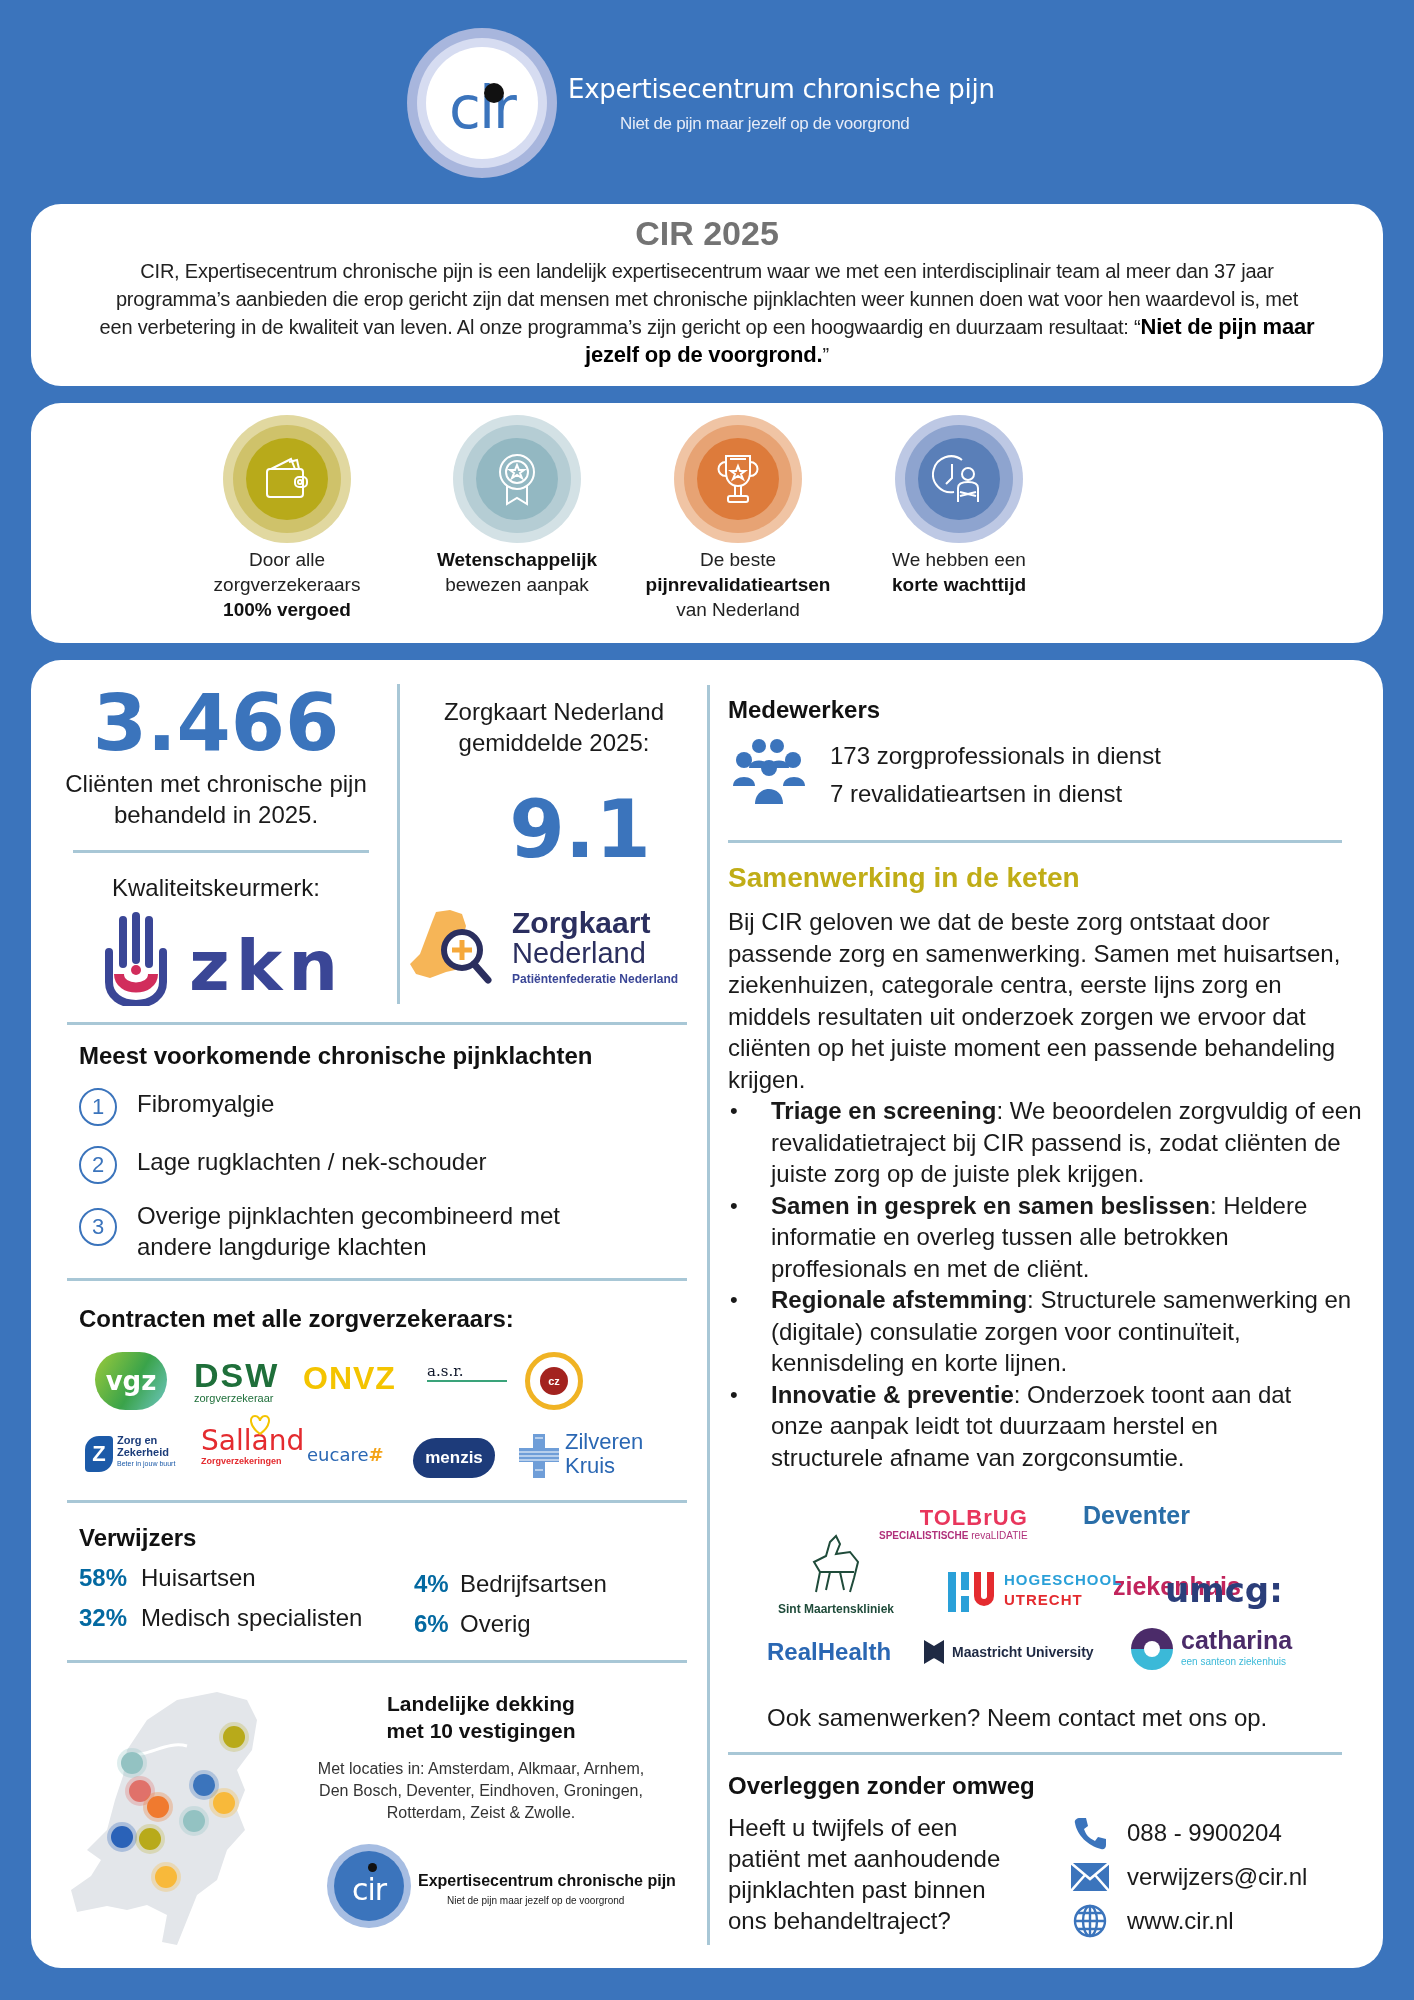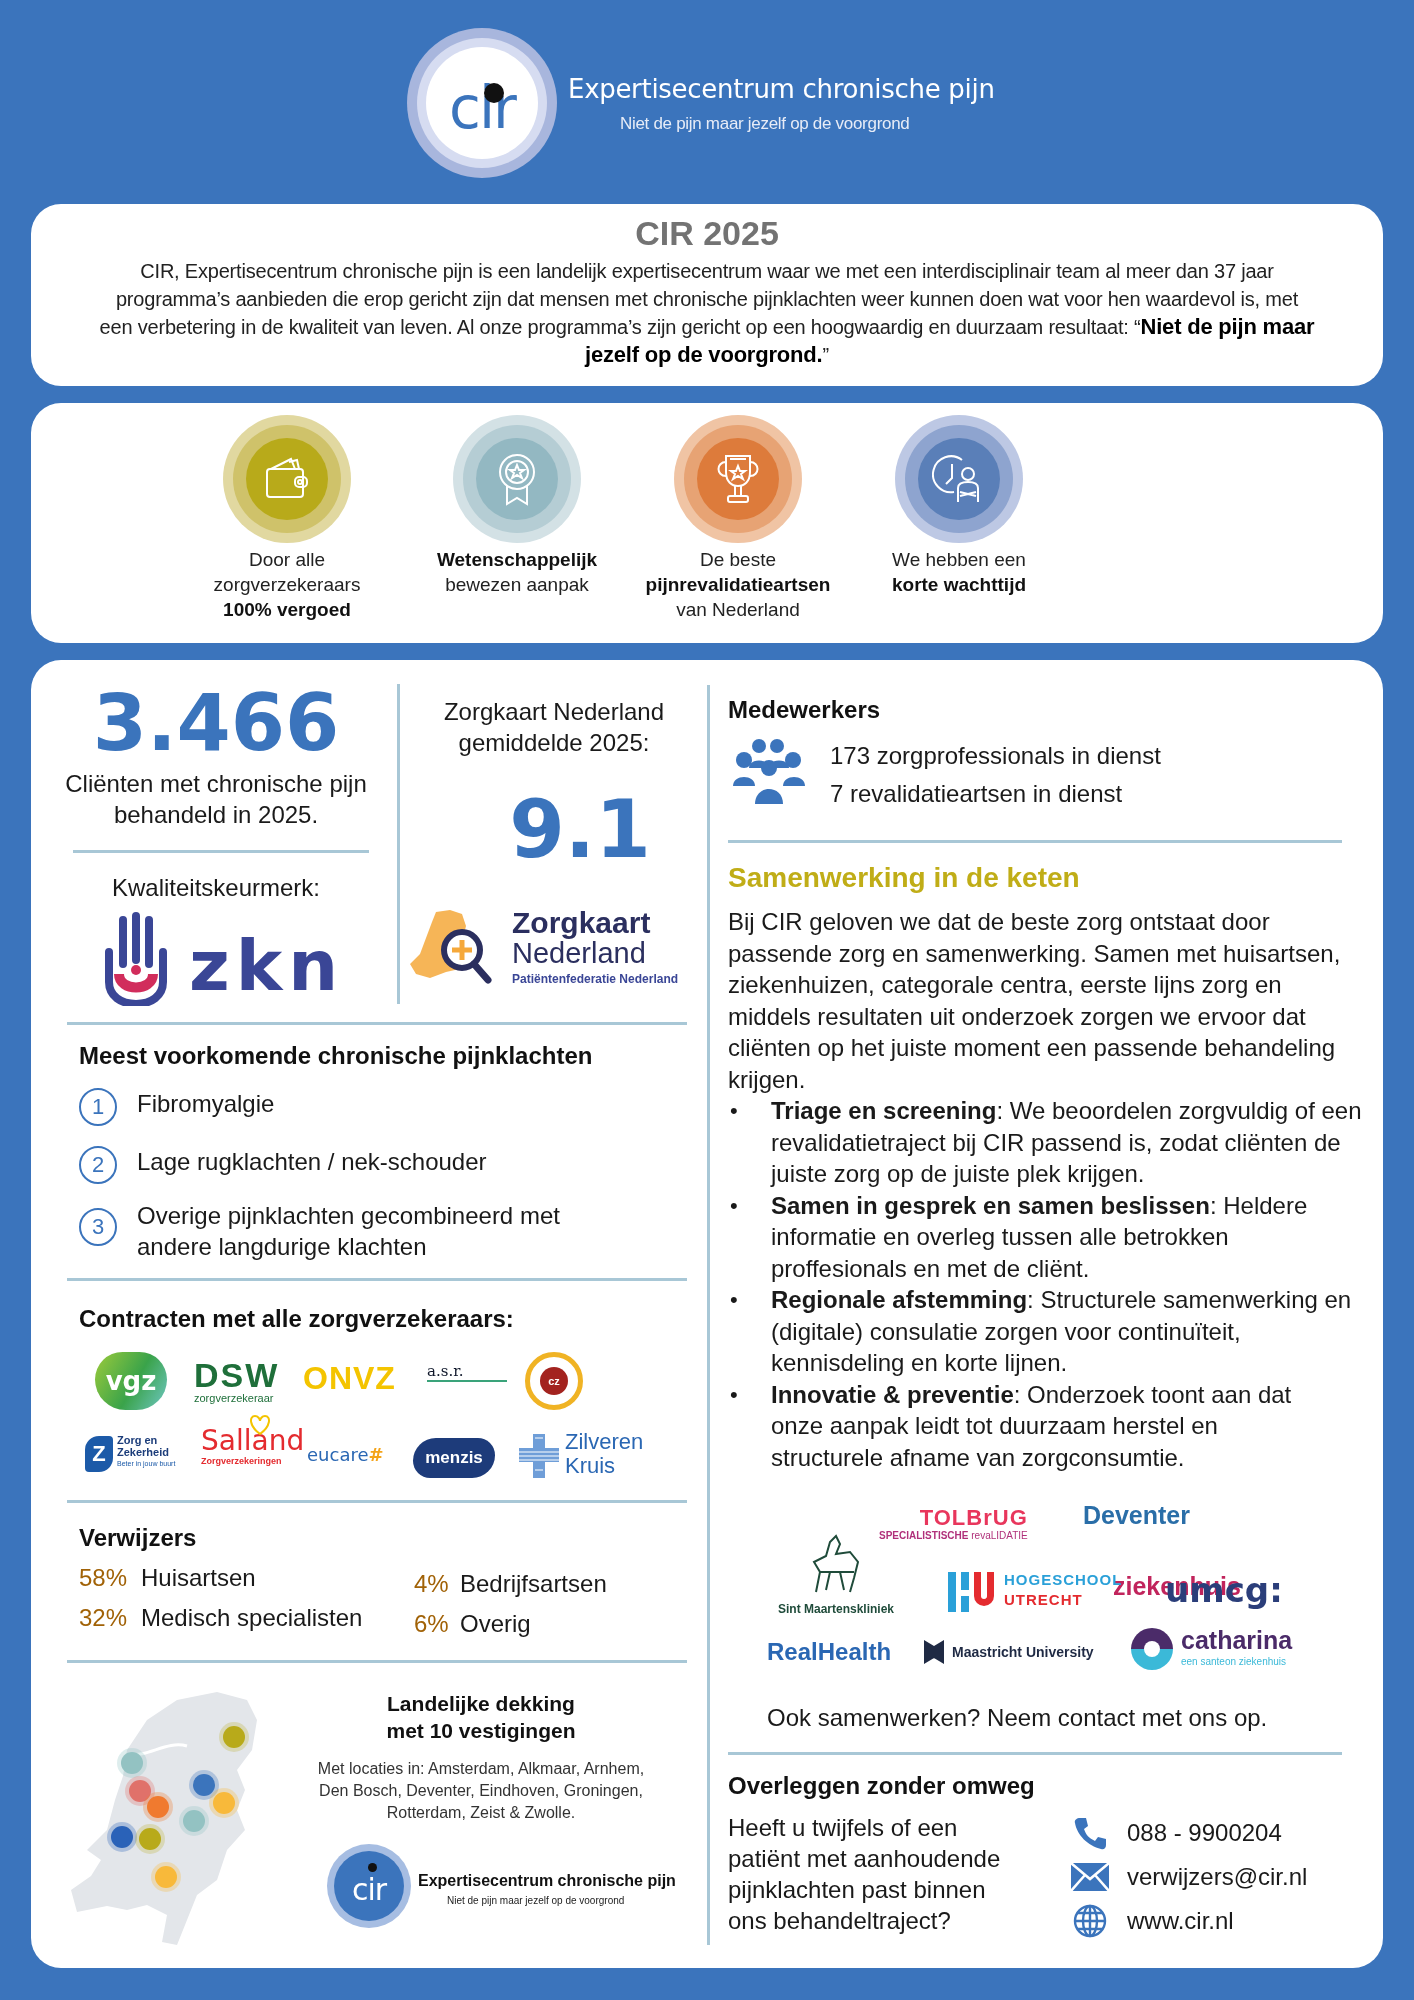--- a/index.html
+++ b/index.html
@@ -93,21 +93,21 @@
     width: 38px; height: 38px; border: 2.5px solid #3b74bc; border-radius: 50%;
     color: #3b74bc; font-size: 22px; display: flex; align-items: center;
     justify-content: center; flex-shrink: 0;
   }
   .complaint { display: flex; align-items: flex-start; gap: 20px; position: absolute; left: 48px; }
   .complaint .c-text { font-size: 24px; line-height: 31px; color: #1a1a1a; }
 
   .logo-chip { position: absolute; display: flex; align-items: center; justify-content: center; font-weight: bold; }
 
   .ref-row { position: absolute; font-size: 24px; color: #1a1a1a; }
-  .ref-row .pct { color: #a16207; display: inline-block; width: 62px; }
+  .ref-row .pct { color: #0369a1; display: inline-block; width: 62px; font-weight: bold; }
 
   .bullet-list { list-style: none; }
   .bullet-list li { position: relative; padding-left: 43px; }
   .bullet-list li::before { content: "\2022"; position: absolute; left: 2px; font-size: 22px; }
 
   .contact-row { position: absolute; display: flex; align-items: center; gap: 18px; font-size: 24px; }
   .contact-icon { width: 38px; height: 38px; display: flex; align-items: center; justify-content: center; }
 
   .map-dot { position: absolute; width: 22px; height: 22px; border-radius: 50%; }
 </style>

